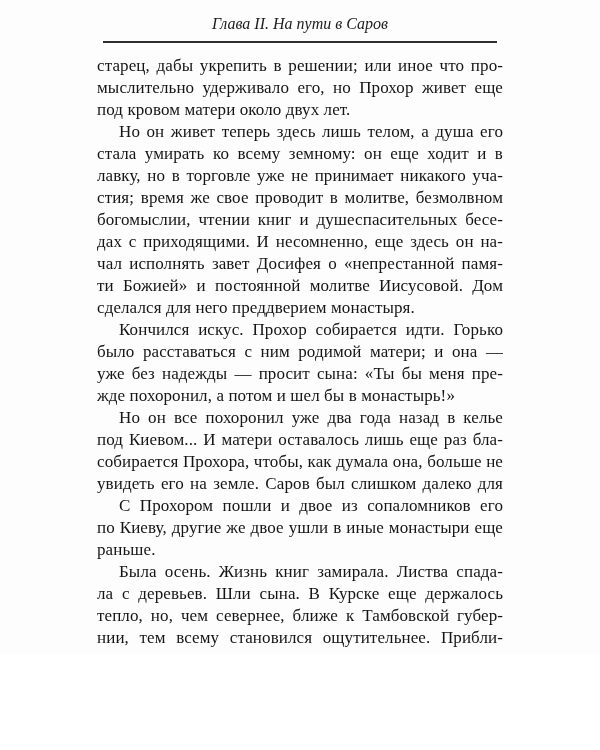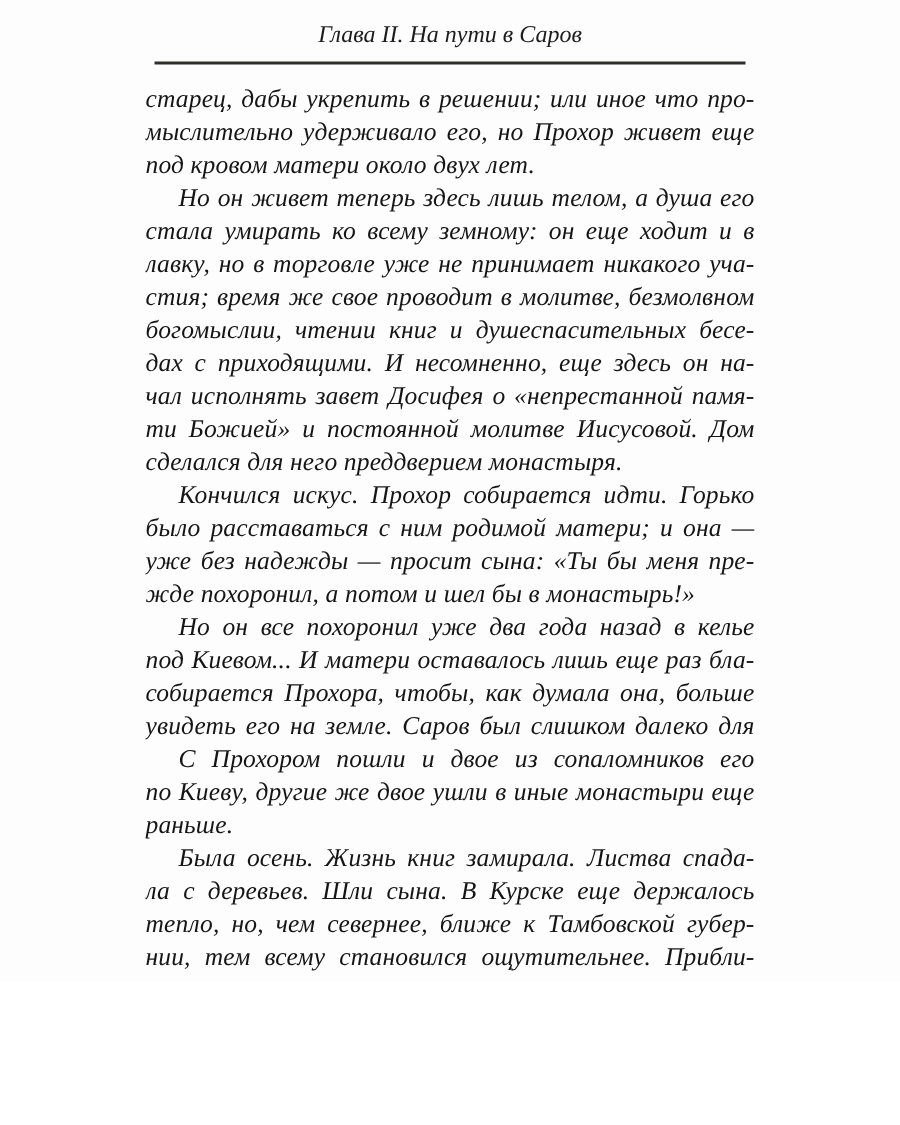--- a/index.html
+++ b/index.html
@@ -30,21 +30,20 @@
     border: none;
     border-top: 2px solid #2e2e2c;
     height: 0;
   }
   .text-block {
     width: 406px;
     margin: 12px auto 0 auto;
     font-size: 17px;
     line-height: 22px;
     letter-spacing: 0.1px;
-    font-style: italic;
   }
   .para {
     margin: 0;
     padding: 0;
   }
   .line {
     height: 22px;
     overflow: hidden;
     text-align: justify;
     text-align-last: justify;

